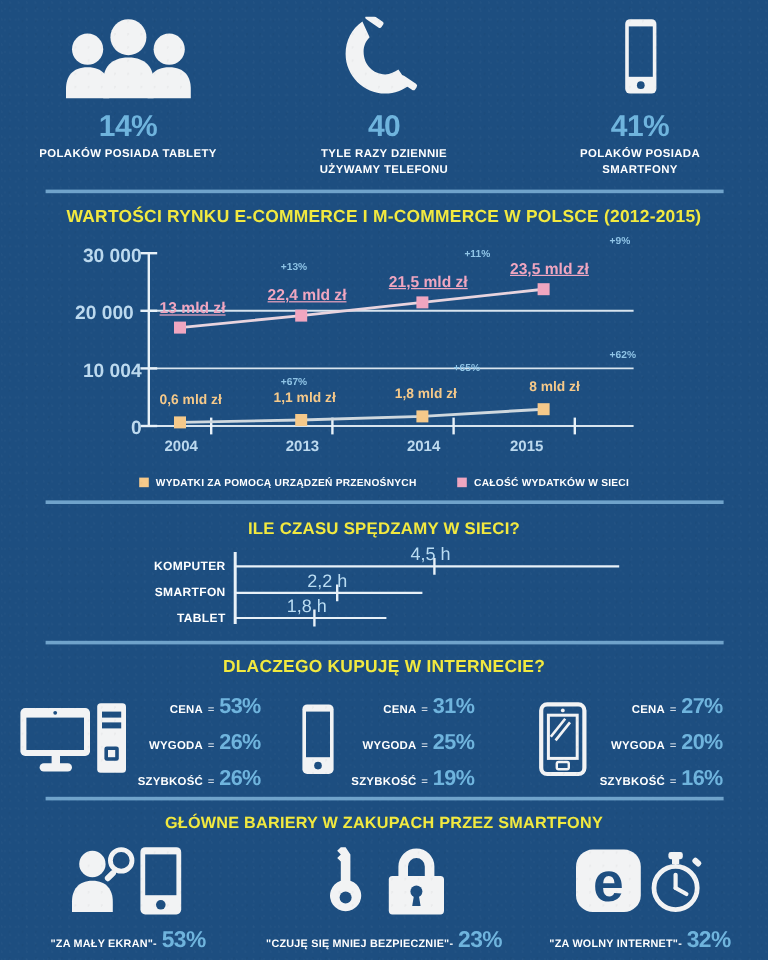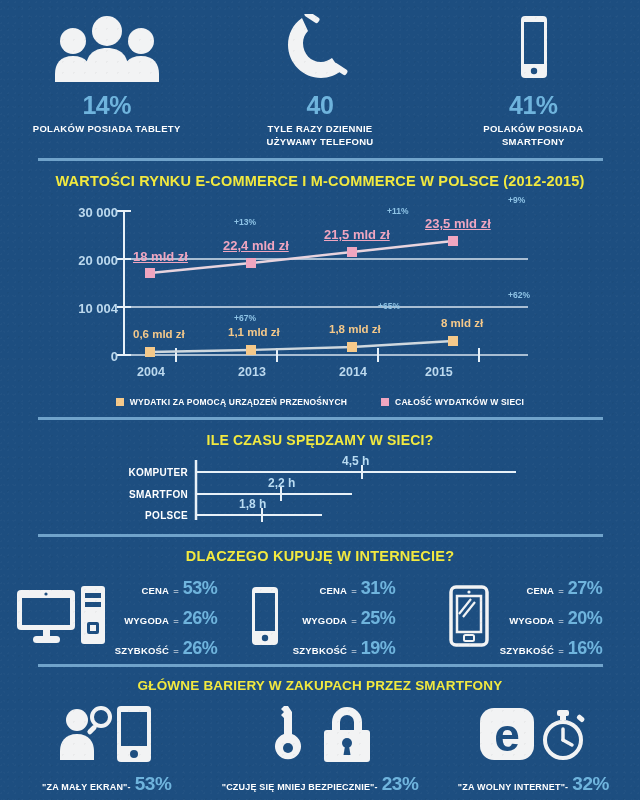--- a/index.html
+++ b/index.html
@@ -46,41 +46,41 @@
   }
   .t-chart { font-size:14.5px; margin:12px 0 6px; }
   .t-time  { font-size:14px; margin:12px 0 10px; }
   .t-why   { font-size:14.5px; margin:11px 0 8px; }
   .t-bar   { font-size:13.5px; margin:11px 0 6px; }
 
   
   .chart-area { position:relative; width:640px; height:200px; }
   .chart-svg { position:absolute; left:0; top:0; }
   .lbl { position:absolute; font-weight:bold; white-space:nowrap; }
-  .ytick { font-size:13px; color:#bcd9ee; text-align:right; }
+  .ytick { font-size:16px; color:#bcd9ee; text-align:right; }
   .xtick { font-size:12.5px; color:#bcd9ee; font-weight:bold; }
   .pink-lbl { font-size:13px; color:#f0a6c0;text-decoration:underline; }
   .orange-lbl { font-size:11.5px; color:#f5c98a; }
   .pct-lbl { font-size:8.5px; color:#8fc4e6; font-weight:bold; }
 
   .legend {
     display:flex; justify-content:center; gap:34px; margin-top:2px;
   }
   .legend-item { display:flex; align-items:center; gap:6px; }
   .legend-sq { width:8px; height:8px; display:block; }
   .legend-txt { font-size:8.5px; font-weight:bold; color:#fff; letter-spacing:.2px; }
 
   
   .time-area { position:relative; width:640px; height:68px; }
   .time-lab {
     position:absolute; font-size:10px; font-weight:bold; color:#fff;
     text-align:right; width:80px; letter-spacing:.3px;
   }
   .time-val {
-    position:absolute; font-size:12px; font-weight:bold; color:#b9dcf2;
+    position:absolute; font-size:15px; font-weight:normal; color:#b9dcf2;
   }
 
   
   .why-row { display:flex; align-items:center; padding:0 14px; height:92px; }
   .why-col { flex:1; display:flex; align-items:center; justify-content:center; gap:8px; }
   .why-icon { flex:0 0 auto; }
   .why-stats { display:flex; flex-direction:column; gap:9px; }
   .why-line { display:flex; align-items:baseline; justify-content:flex-end; gap:4px; }
   .why-key { font-size:9.5px; font-weight:bold; color:#fff; letter-spacing:.2px; }
   .why-eq  { font-size:9.5px; color:#fff; }
@@ -193,30 +193,30 @@
       <polyline points="150,78 251,68 352,57 453,46" fill="none" stroke="#e8d4de" stroke-width="2.4"></polyline>
       <g fill="#f0a6c0">
         <rect x="145" y="73" width="10" height="10"></rect>
         <rect x="246" y="63" width="10" height="10"></rect>
         <rect x="347" y="52" width="10" height="10"></rect>
         <rect x="448" y="41" width="10" height="10"></rect>
       </g>
     </svg>
 
     <div class="lbl ytick" style="left:56px; top:10px; width:62px;">30 000</div>
-    <div class="lbl ytick" style="left:56px; top:58px; width:62px;">20 000</div>
+    <div class="lbl ytick" style="left:56px; top:58px; width:62px;text-align:center;">20 000</div>
     <div class="lbl ytick" style="left:56px; top:106px; width:62px;">10 004</div>
     <div class="lbl ytick" style="left:56px; top:154px; width:62px;">0</div>
 
     <div class="lbl xtick" style="left:130px; top:170px; width:42px; text-align:center;">2004</div>
     <div class="lbl xtick" style="left:231px; top:170px; width:42px; text-align:center;">2013</div>
     <div class="lbl xtick" style="left:332px; top:170px; width:42px; text-align:center;">2014</div>
     <div class="lbl xtick" style="left:425px; top:170px; width:42px; text-align:left;">2015</div>
 
-    <div class="lbl pink-lbl" style="left:133px; top:54px;">18 mld zł</div>
+    <div class="lbl pink-lbl" style="left:133px; top:54px;">13 mld zł</div>
     <div class="lbl pink-lbl" style="left:223px; top:43px;">22,4 mld zł</div>
     <div class="lbl pink-lbl" style="left:324px; top:32px;">21,5 mld zł</div>
     <div class="lbl pink-lbl" style="left:425px; top:21px;">23,5 mld zł</div>
 
     <div class="lbl pct-lbl" style="left:234px; top:22px;">+13%</div>
     <div class="lbl pct-lbl" style="left:387px; top:11px;">+11%</div>
     <div class="lbl pct-lbl" style="left:508px; top:0px;">+9%</div>
 
     <div class="lbl orange-lbl" style="left:133px; top:133px;">0,6 mld zł</div>
     <div class="lbl orange-lbl" style="left:228px; top:131px;">1,1 mld zł</div>
@@ -253,24 +253,24 @@
       </g>
       <g stroke="#e8f1f8" stroke-width="2">
         <line x1="362" y1="7" x2="362" y2="21"></line>
         <line x1="281" y1="29" x2="281" y2="43"></line>
         <line x1="262" y1="50" x2="262" y2="64"></line>
       </g>
     </svg>
 
     <div class="time-lab" style="left:108px; top:9px;">KOMPUTER</div>
     <div class="time-lab" style="left:108px; top:31px;">SMARTFON</div>
-    <div class="time-lab" style="left:108px; top:52px;">POLSCE</div>
+    <div class="time-lab" style="left:108px; top:52px;">TABLET</div>
 
     <div class="time-val" style="left:342px; top:-4px;">4,5 h</div>
-    <div class="time-val" style="left:268px; top:18px;">2,2 h</div>
+    <div class="time-val" style="left:256px; top:18px;">2,2 h</div>
     <div class="time-val" style="left:239px; top:39px;">1,8 h</div>
   </div>
 
   <div class="divider" style="margin-top:8px;"></div>
 
   <div class="sec-title t-why">DLACZEGO KUPUJĘ W INTERNECIE?</div>
 
   <div class="why-row">
 
     <div class="why-col">

